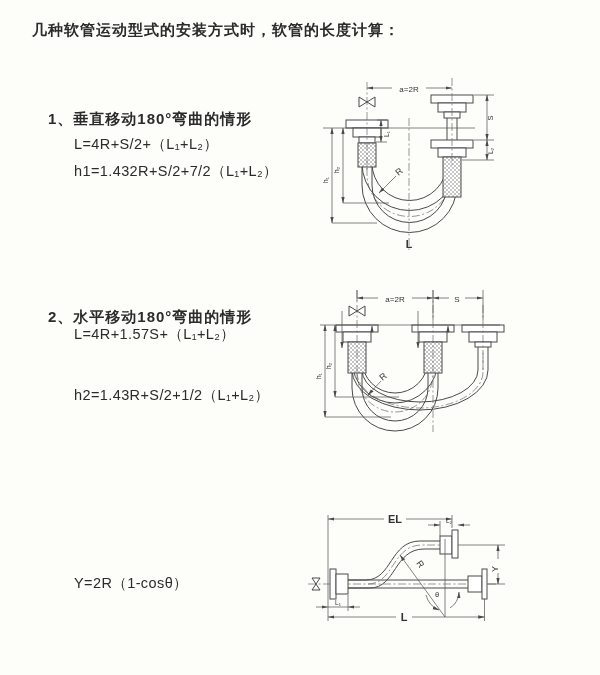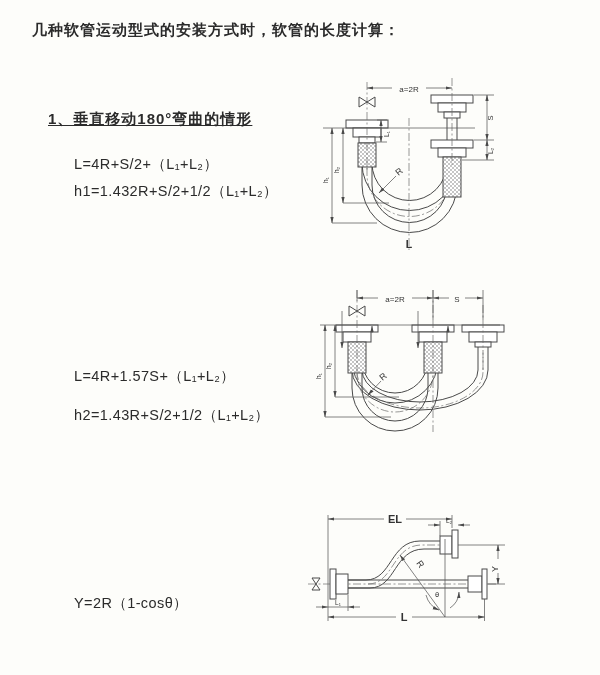--- a/index.html
+++ b/index.html
@@ -3,42 +3,43 @@
 <meta charset="utf-8">
 <style>
   html,body{margin:0;padding:0;background:#e8e8e8;}
   #page{
     position:relative;width:600px;height:675px;background:#fdfdfa;
     font-family:"Liberation Sans","DejaVu Sans",sans-serif;color:#2b2b2b;
     overflow:hidden;margin:0 auto;
   }
   .abs{position:absolute;text-align:right;}
   .title{left:32px;top:21px;font-size:15px;font-weight:bold;letter-spacing:1px;}
-  .heading{left:48px;font-size:15px;font-weight:bold;letter-spacing:1px;text-decoration:underline;}
-  .formula{left:74px;font-size:14.5px;font-weight:500;letter-spacing:0.4px;margin-top:20px;}
+  .heading{left:48px;font-size:15px;font-weight:bold;letter-spacing:1px;}
+  .formula{left:74px;font-size:14.5px;font-weight:500;letter-spacing:0.4px;}
   svg{position:absolute;overflow:visible;}
   .ln{stroke:#4a4a4a;stroke-width:1;fill:none;}
   .thin{stroke:#5a5a5a;stroke-width:0.75;fill:none;}
   .cl{stroke:#6a6a6a;stroke-width:0.7;fill:none;stroke-dasharray:8 2.5 2 2.5;}
   .fit{fill:#fff;stroke:#4a4a4a;stroke-width:1;}
   .tri{fill:none;stroke:#4a4a4a;stroke-width:1;}
   text.lbl{fill:#333;font-family:"Liberation Sans","DejaVu Sans",sans-serif;}
 </style>
 </head>
 <body>
 
 <div id="page">
 
   <div class="abs title">几种软管运动型式的安装方式时，软管的长度计算：</div>
 
   <div class="abs heading" style="top:110px">1、垂直移动180°弯曲的情形</div>
   <div class="abs formula" style="top:135px">L=4R+S/2+（L₁+L₂）</div>
-  <div class="abs formula" style="top:162px">h1=1.432R+S/2+1/2（L₁+L₂）</div>
-
-  <div class="abs formula" style="top:347px">L=4R+1.57S+（L₁+L₂）</div>
+  <div class="abs formula" style="top:162px">h1=1.432R+S/2+7/2（L₁+L₂）</div>
+
+  <div class="abs heading" style="top:308px">2、水平移动180°弯曲的情形</div>
+  <div class="abs formula" style="top:325px">L=4R+1.57S+（L₁+L₂）</div>
   <div class="abs formula" style="top:386px">h2=1.43R+S/2+1/2（L₁+L₂）</div>
 
   <div class="abs formula" style="top:574px">Y=2R（1-cosθ）</div>
 
   <svg style="left:315px;top:70px" width="285" height="190" viewBox="0 0 285 190">
     <defs>
       <marker id="ah" viewBox="0 0 8 8" refX="7.5" refY="4" markerWidth="9" markerHeight="9" orient="auto-start-reverse">
         <path d="M0,2 L8,4 L0,6 z" fill="#4a4a4a"></path>
       </marker>
       <pattern id="mesh" width="4" height="4" patternUnits="userSpaceOnUse">

